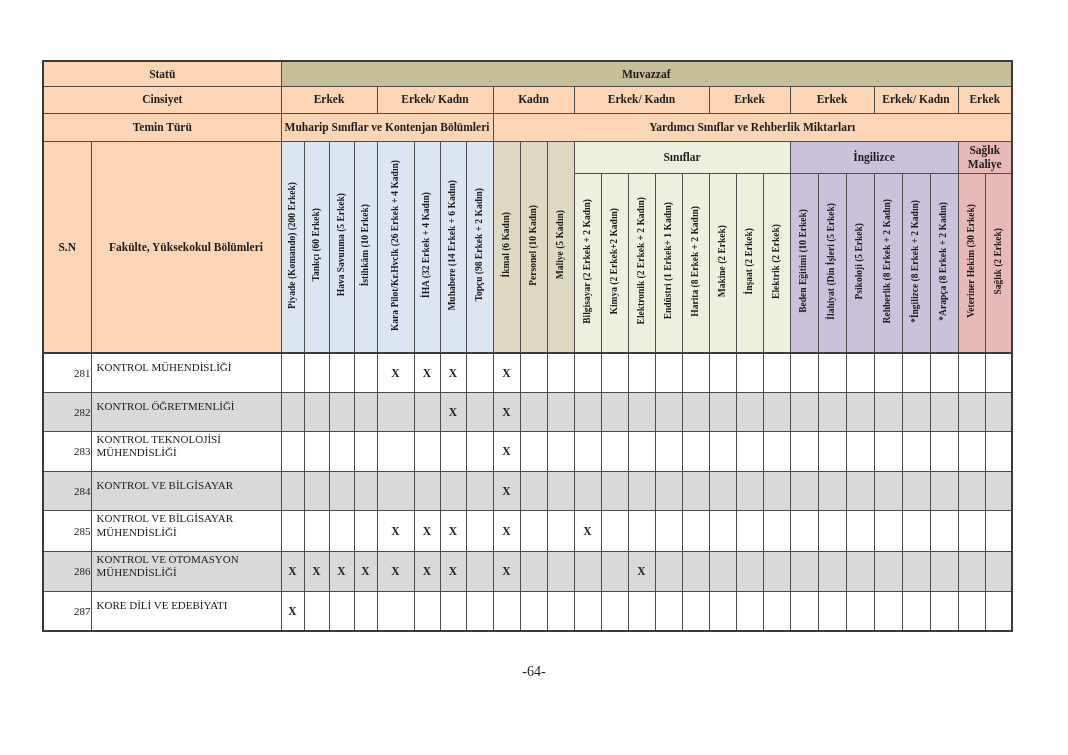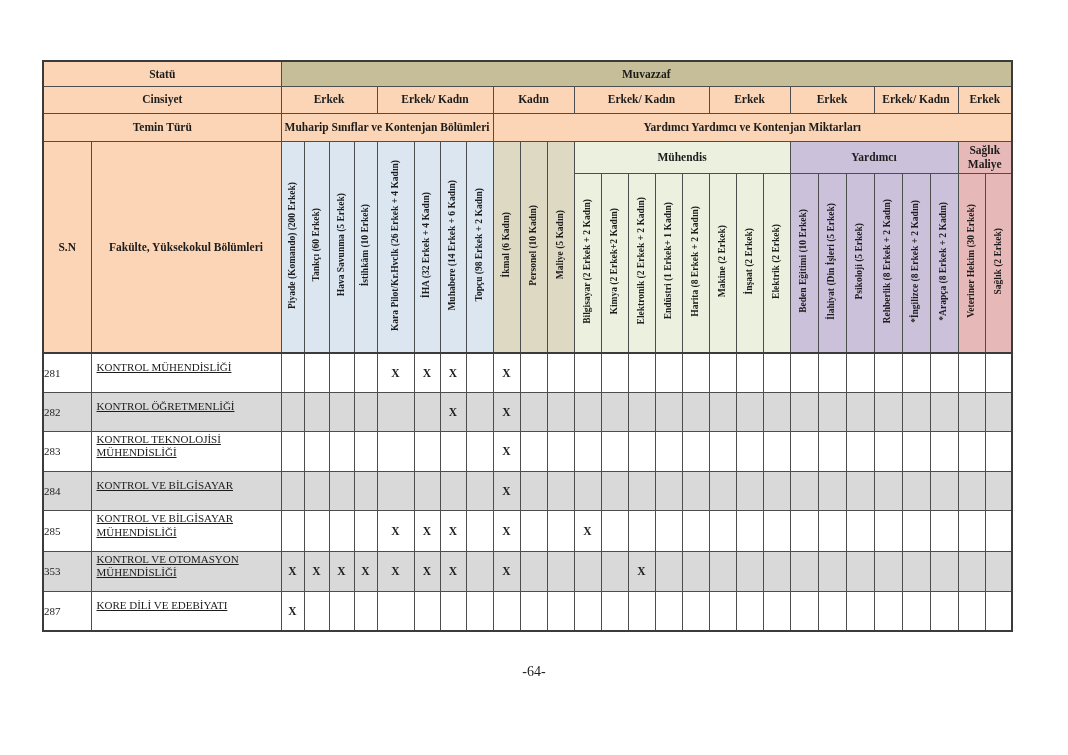--- a/index.html
+++ b/index.html
@@ -25,22 +25,22 @@
   .rot-cell{vertical-align:middle;text-align:center;}
   .rot-cell div{
     writing-mode:vertical-rl;transform:rotate(180deg);
     font-weight:bold;font-size:9.5px;white-space:nowrap;
     display:inline-block;line-height:1;
   }
   tbody tr{height:39px;}
   tbody tr:first-child td{border-top:2px solid #3b3b3b;}
   tbody td{background:#ffffff;vertical-align:middle;}
   tbody tr.alt td{background:var(--alt);}
-  td.sn{text-align:left;font-size:11px;}
-  td.name{font-size:11px;padding:1px 3px 11px 5px;line-height:1.25;text-decoration:underline;}
+  td.sn{text-align:right;font-size:11px;}
+  td.name{font-size:11px;padding:1px 3px 11px 5px;line-height:1.25;}
   td.mark{text-align:center;font-weight:bold;font-size:11.5px;}
   .page-number{
     position:absolute;top:664px;left:0;width:100%;box-sizing:border-box;
     text-align:center;font-size:14px;
   }
 </style>
 </head>
 <body>
 
 <table>
@@ -87,38 +87,38 @@
       <th class="peach" colspan="3">Kadın</th>
       <th class="peach" colspan="5">Erkek/ Kadın</th>
       <th class="peach" colspan="3">Erkek</th>
       <th class="peach" colspan="3">Erkek</th>
       <th class="peach" colspan="3">Erkek/ Kadın</th>
       <th class="peach" colspan="2">Erkek</th>
     </tr>
     <tr class="r3">
       <th class="peach" colspan="2">Temin Türü</th>
       <th class="peach" colspan="8">Muharip Sınıflar ve Kontenjan Bölümleri</th>
-      <th class="peach" colspan="19">Yardımcı Yardımcı ve Kontenjan Miktarları</th>
+      <th class="peach" colspan="19">Yardımcı Sınıflar ve Rehberlik Miktarları</th>
     </tr>
     <tr class="r4" id="hdr-row4">
       <th class="peach" rowspan="2">S.N</th>
       <th class="peach" rowspan="2">Fakülte, Yüksekokul Bölümleri</th>
       <th class="rot-cell blue" rowspan="2"><div>Piyade (Komando) (200 Erkek)</div></th>
         <th class="rot-cell blue" rowspan="2"><div>Tankçı (60 Erkek)</div></th>
         <th class="rot-cell blue" rowspan="2"><div>Hava Savunma (5 Erkek)</div></th>
         <th class="rot-cell blue" rowspan="2"><div>İstihkâm (10 Erkek)</div></th>
         <th class="rot-cell blue" rowspan="2"><div>Kara Pilot/Kr.Hvclk (26 Erkek + 4 Kadın)</div></th>
         <th class="rot-cell blue" rowspan="2"><div>İHA (32 Erkek + 4 Kadın)</div></th>
         <th class="rot-cell blue" rowspan="2"><div>Muhabere (14 Erkek + 6 Kadın)</div></th>
         <th class="rot-cell blue" rowspan="2"><div>Topçu (98 Erkek + 2 Kadın)</div></th>
         <th class="rot-cell tan" rowspan="2"><div>İkmal (6 Kadın)</div></th>
         <th class="rot-cell tan" rowspan="2"><div>Personel (10 Kadın)</div></th>
         <th class="rot-cell tan" rowspan="2"><div>Maliye (5 Kadın)</div></th>
-        <th class="green" id="grp-muhendis" colspan="8">Mühendis</th>
-      <th class="purple" colspan="6">Yardımcı</th>
+        <th class="green" id="grp-muhendis" colspan="8">Sınıflar</th>
+      <th class="purple" colspan="6">İngilizce</th>
       <th class="pink" colspan="2">Sağlık Maliye</th>
     </tr>
     <tr class="r5" id="hdr-row5">
         <th class="rot-cell green"><div>Bilgisayar (2 Erkek + 2 Kadın)</div></th>
         <th class="rot-cell green"><div>Kimya (2 Erkek+2 Kadın)</div></th>
         <th class="rot-cell green"><div>Elektronik (2 Erkek + 2 Kadın)</div></th>
         <th class="rot-cell green"><div>Endüstri (1 Erkek+ 1 Kadın)</div></th>
         <th class="rot-cell green"><div>Harita (8 Erkek + 2 Kadın)</div></th>
         <th class="rot-cell green"><div>Makine (2 Erkek)</div></th>
         <th class="rot-cell green"><div>İnşaat (2 Erkek)</div></th>
@@ -283,21 +283,21 @@
         <td class="mark"></td>
         <td class="mark"></td>
         <td class="mark"></td>
         <td class="mark"></td>
         <td class="mark"></td>
         <td class="mark"></td>
         <td class="mark"></td>
         <td class="mark"></td>
       </tr>
       <tr class="alt">
-        <td class="sn">353</td>
+        <td class="sn">286</td>
         <td class="name">KONTROL VE OTOMASYON MÜHENDİSLİĞİ</td>
         <td class="mark">X</td>
         <td class="mark">X</td>
         <td class="mark">X</td>
         <td class="mark">X</td>
         <td class="mark">X</td>
         <td class="mark">X</td>
         <td class="mark">X</td>
         <td class="mark"></td>
         <td class="mark">X</td>

